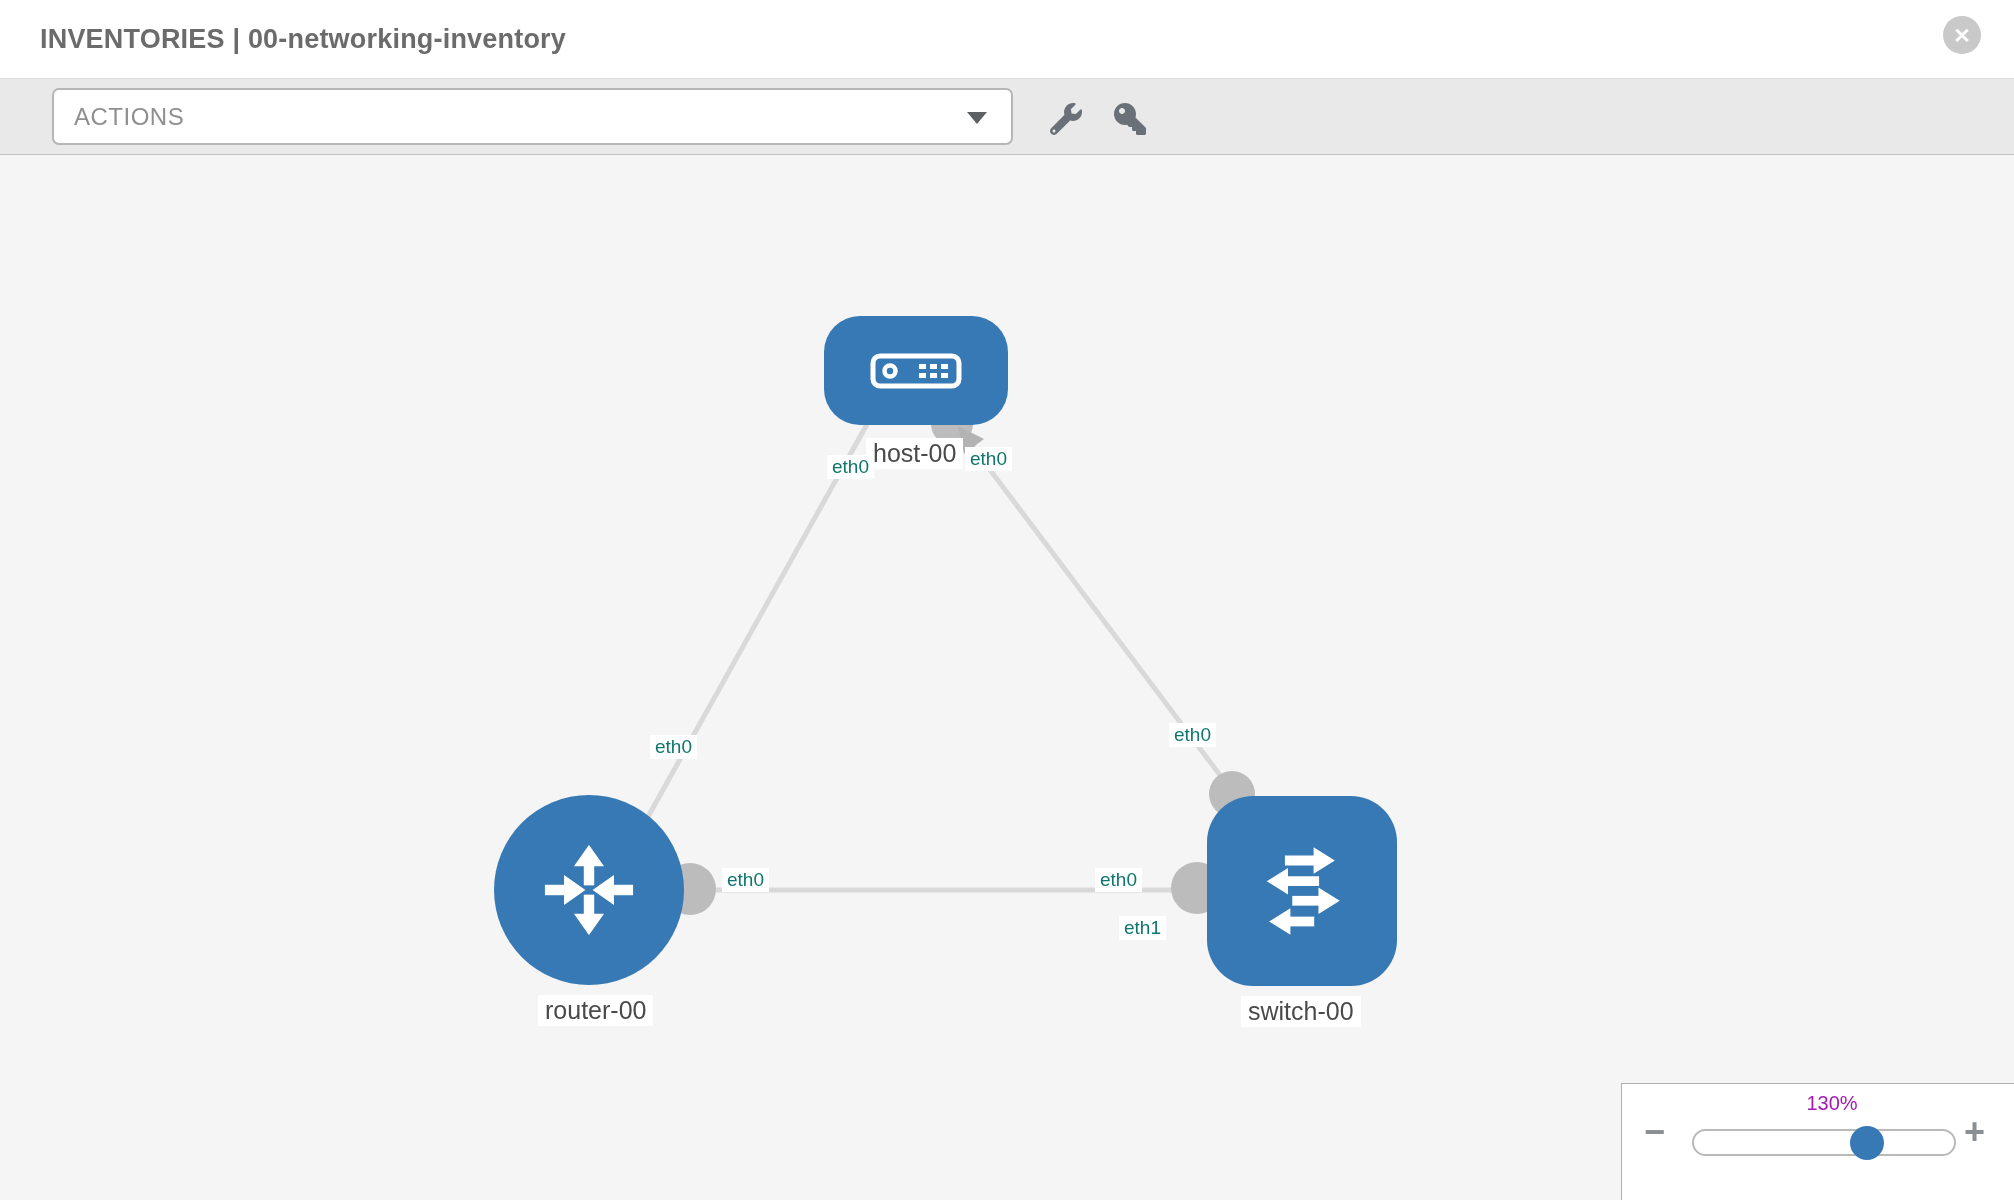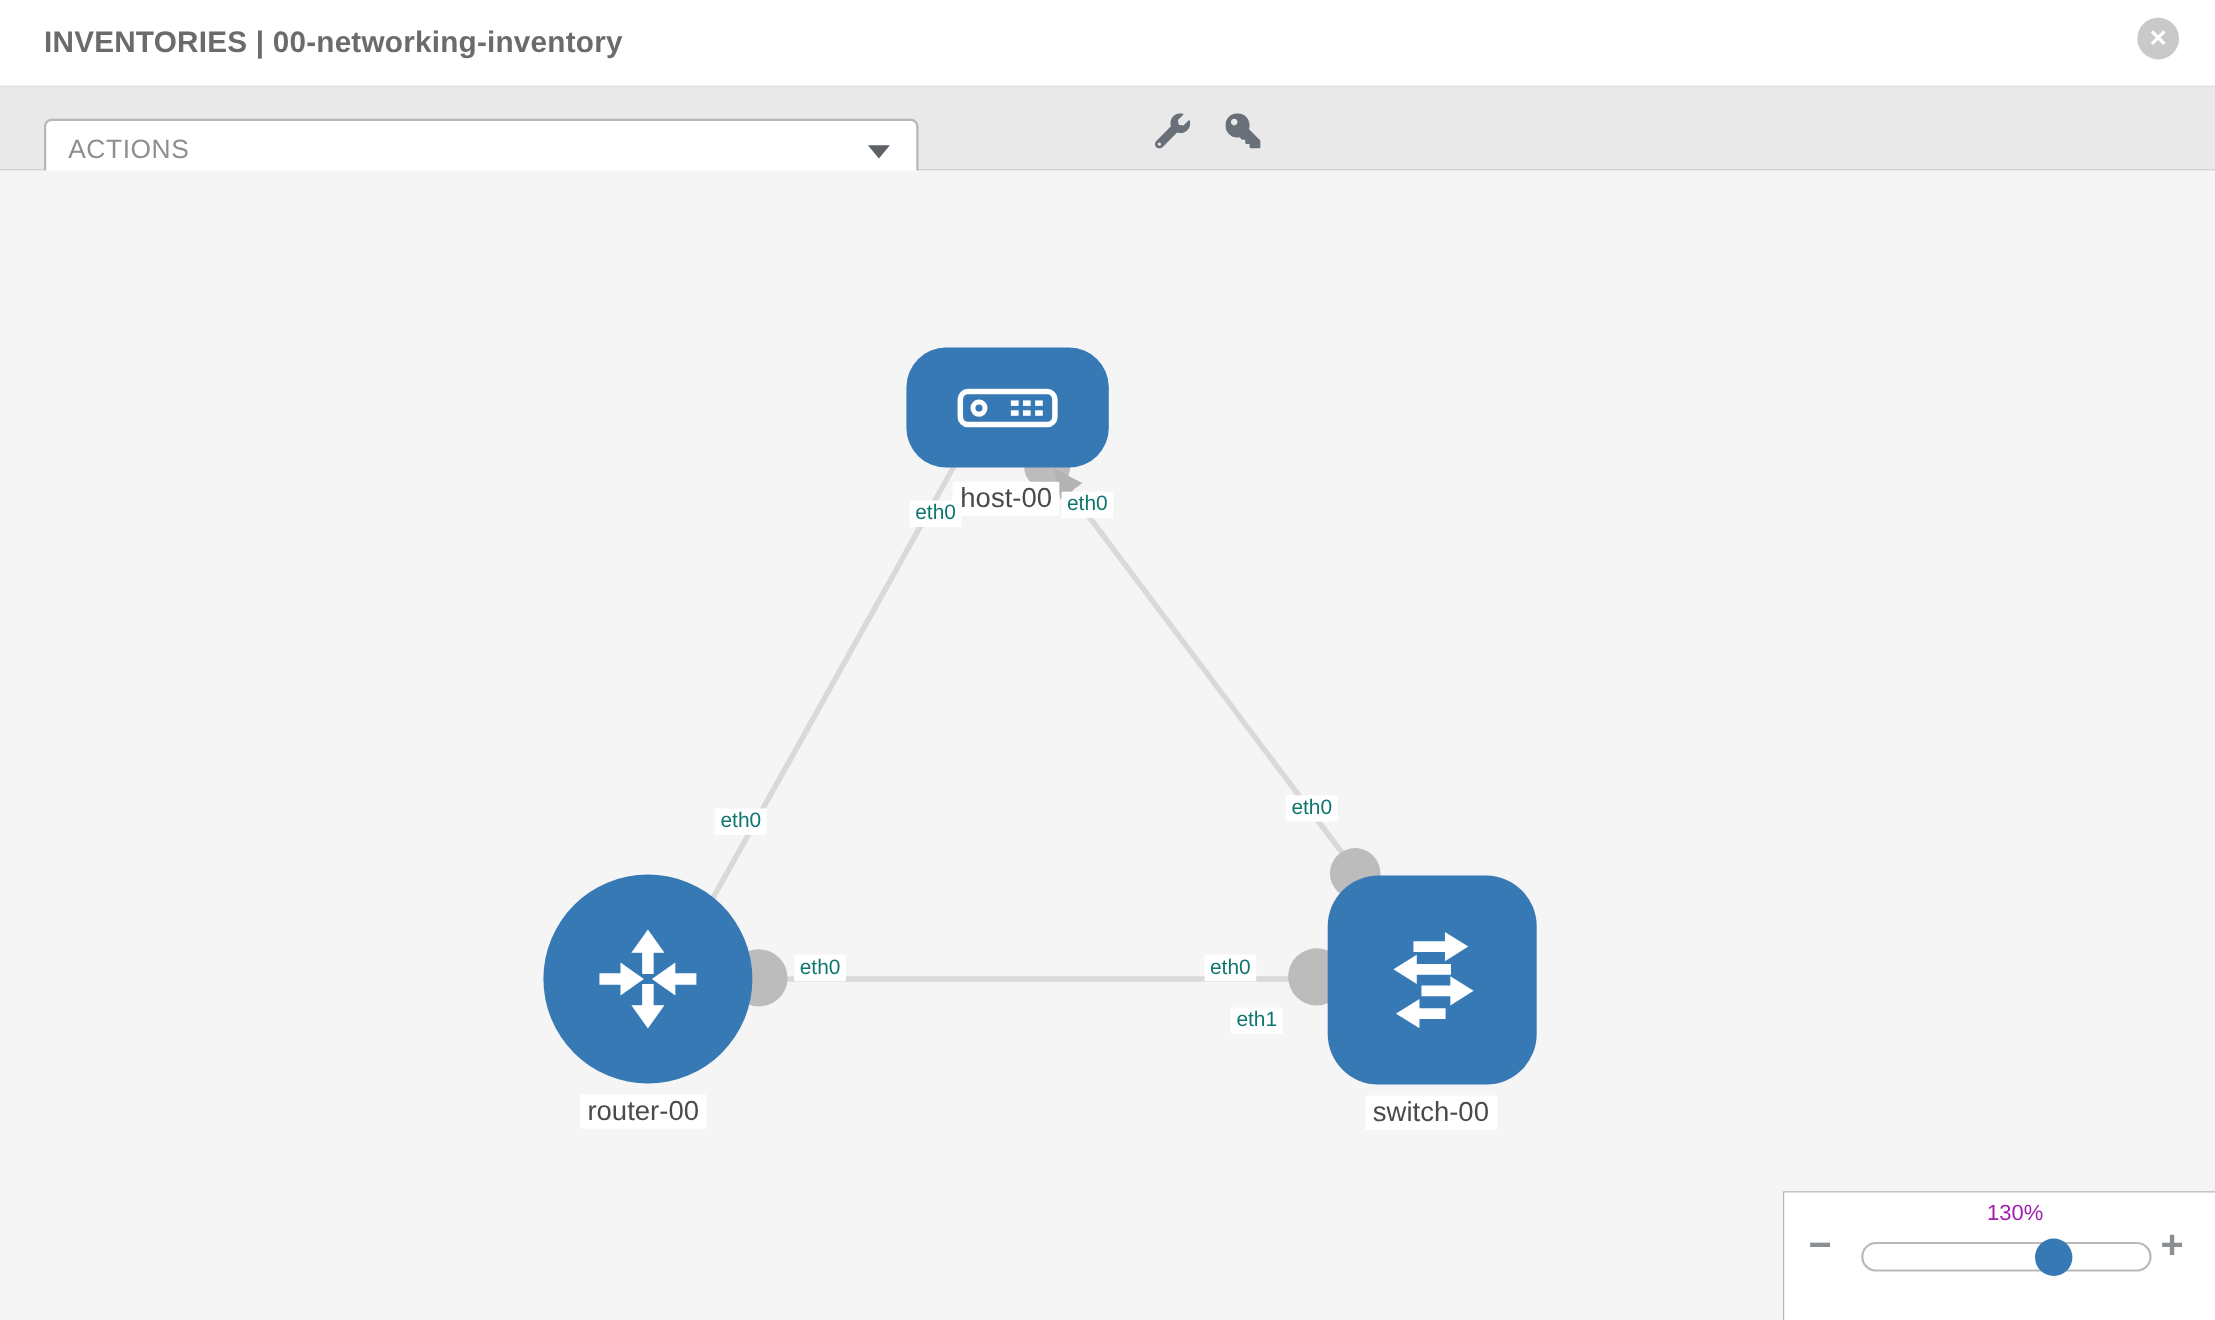--- a/index.html
+++ b/index.html
@@ -18,21 +18,21 @@
   
   .toolbar { position:relative; width:100%; height:77px; background:#e9e9e9;
     border-top:1px solid #dcdcdc; border-bottom:1px solid #c3c3c3; }
   .select-box { position:absolute; top:9px; height:57px; background:#ffffff;
     border:2px solid #b6b6b6; border-radius:7px; display:flex; align-items:center;
     padding:0 20px; cursor:pointer; }
   .select-box .select-label { font-size:24px; color:#8f8f8f; letter-spacing:0.5px; }
   .caret { position:absolute; right:24px; top:50%; margin-top:-5px; width:0; height:0;
     border-left:10px solid transparent; border-right:10px solid transparent;
     border-top:12px solid #5d6165; }
-  .actions-box { left:40px; width:795px;margin-top:20px; }
+  .actions-box { left:52px; width:961px; }
   .search-box { left:1182px; width:796px; }
   .tool-icon-btn { position:absolute; top:20px; width:40px; height:40px; background:none;
     border:none; cursor:pointer; display:flex; align-items:center; justify-content:center; }
   .tool-icon-btn svg { fill:#6a7077; }
   .wrench-btn { left:1046px; }
   .key-btn { left:1110px; }
 
   
   .canvas { position:relative; width:2014px; height:1045px; background:#f5f5f6; overflow:hidden; }
   .net-svg { position:absolute; left:0; top:0; z-index:1; }
@@ -44,21 +44,21 @@
   .node-switch { left:1207px; top:641px; width:190px; height:190px; border-radius:46px; }
 
   .diagram-label { position:absolute; z-index:3; background:#ffffff; color:#4a4a4a;
     font-size:25px; padding:1px 7px; white-space:nowrap; }
   .iface-label { position:absolute; z-index:3; background:#ffffff; color:#0f766e;
     font-size:19px; padding:1px 5px; white-space:nowrap; }
   .iface-under { z-index:3; }
   .iface-over { z-index:4; }
 
   .lbl-host   { left:866px;  top:283px; }
-  .lbl-router { left:527px;  top:840px; }
+  .lbl-router { left:538px;  top:840px; }
   .lbl-switch { left:1241px; top:841px; }
 
   .if-l1-host   { left:827px;  top:300px; }
   .if-l2-host   { left:965px;  top:292px; }
   .if-l1-router { left:650px;  top:580px; }
   .if-l2-switch { left:1169px; top:568px; }
   .if-l3-router { left:722px;  top:713px; }
   .if-l3-switch-hidden { left:1095px; top:713px; }
   .if-l3-switch { left:1119px; top:713px;margin-top:48px; }
 

